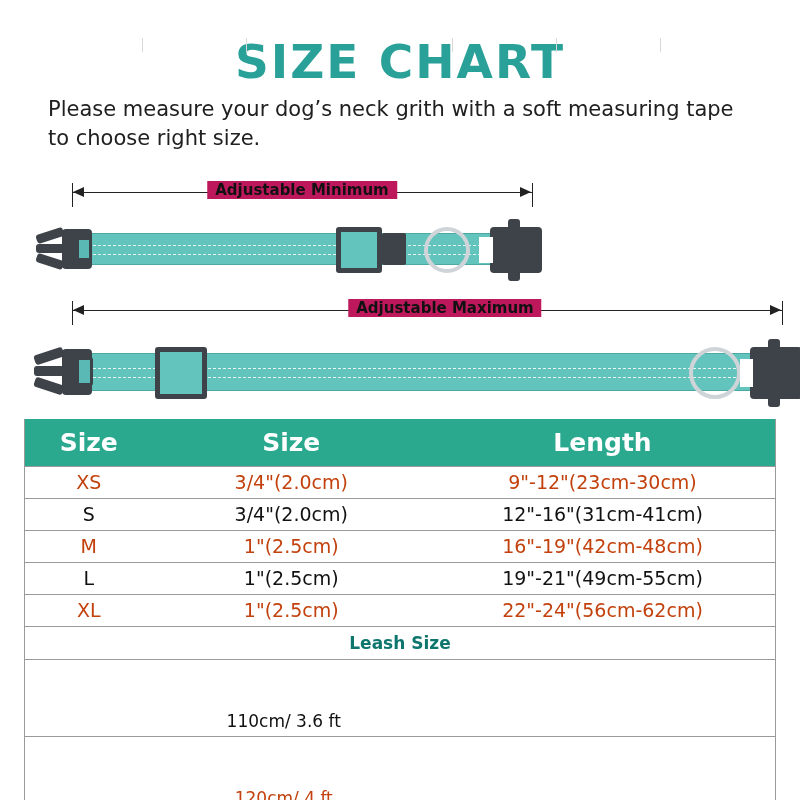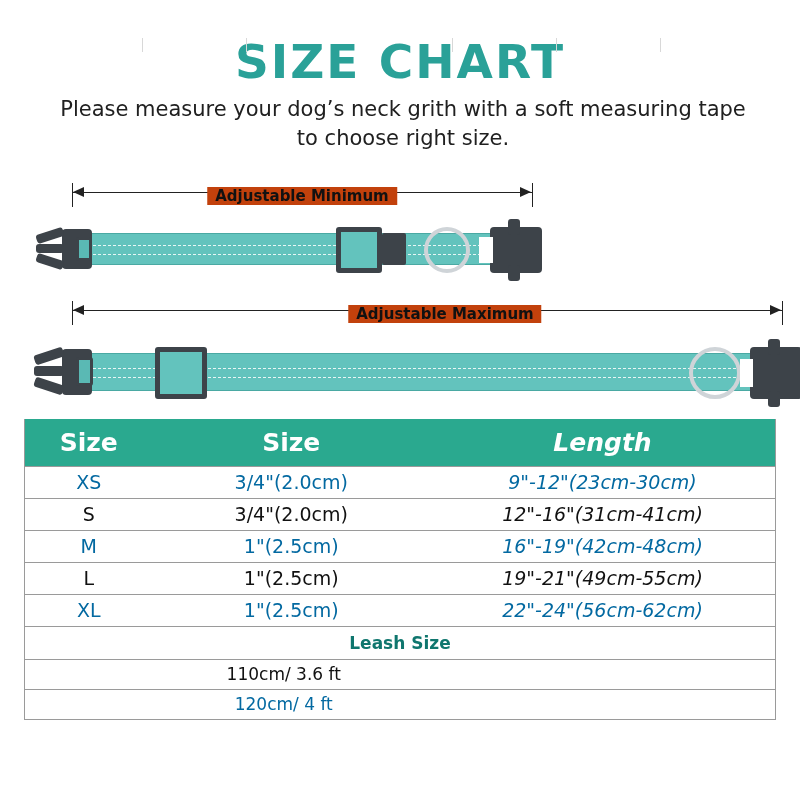--- a/index.html
+++ b/index.html
@@ -29,21 +29,21 @@
     font-size: 47px;
     letter-spacing: 2px;
     margin: 38px 0 10px 0;
     line-height: 1;
   }
   .subtitle {
     font-size: 21px;
     color: #202020;
     line-height: 1.38;
     margin: 10px 28px 0 34px;
-    text-align: center;
+    text-align: left;
     font-family: "DejaVu Sans", sans-serif;
   }
 
   
   .diagram {
     position: relative;
     margin: 0 10px;
   }
   .dim-row {
     position: relative;
@@ -51,29 +51,28 @@
   }
   .dim-line {
     position: absolute;
     top: 13px;
     height: 1px;
     background: #222;
   }
   .dim-label {
     position: absolute;
     top: 2px;
-    background: #c2410c;
+    background: #be185d;
     padding: 0 8px;
     font-size: 15px;
     font-weight: bold;
     color: #111;
     transform: translateX(-50%);
     white-space: nowrap;
     font-family: "DejaVu Sans", sans-serif;
-    margin-top: 6px;
   }
   .arrow {
     position: absolute;
     top: 8px;
     width: 0; height: 0;
     border-top: 5px solid transparent;
     border-bottom: 5px solid transparent;
   }
   .arrow.left  { border-right: 11px solid #222; }
   .arrow.right { border-left: 11px solid #222; }
@@ -157,22 +156,22 @@
   }
   .row:first-child { border-top: none; }
   .row div {
     font-size: 19px;
     text-align: center;
     padding: 4px 0 5px 0;
     font-family: "DejaVu Sans", sans-serif;
   }
   .c1 { width: 17%; }
   .c2 { width: 37%; }
-  .c3 { width: 46%; font-style: italic; }
-  .alt  { color: #0369a1; }
+  .c3 { width: 46%; }
+  .alt  { color: #c2410c; }
   .plain { color: #111; }
 
   .leash-title {
     border-top: 1px solid #9a9a9a;
     text-align: center;
     font-size: 17px;
     font-weight: bold;
     padding: 6px 0 6px 0;
     font-family: "DejaVu Sans", sans-serif;
     color: #0f766e;
@@ -181,21 +180,21 @@
     display: flex;
     border-top: 1px solid #9a9a9a;
   }
   .leash-row div {
     font-size: 17px;
     text-align: center;
     padding: 4px 0 5px 0;
     font-family: "DejaVu Sans", sans-serif;
   }
   .lc1 { width: 31%; border-right: 1px solid #9a9a9a; }
-  .lc2 { width: 69%; }
+  .lc2 { width: 69%; margin-top: 47px; }
   .corner-tick {
     position: absolute;
     width: 1px;
     height: 14px;
     background: #d8d8d8;
     top: 0;
   }
 </style>
 </head>
 <body>

